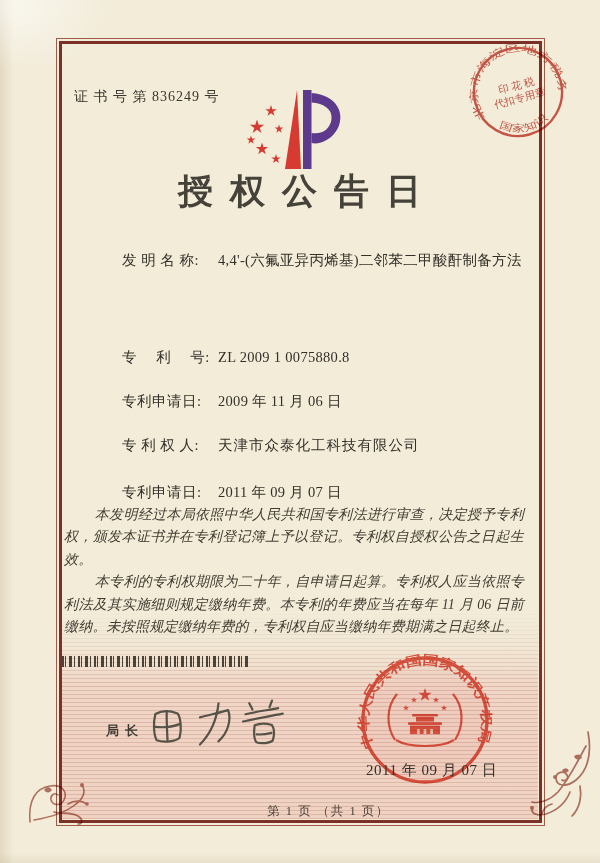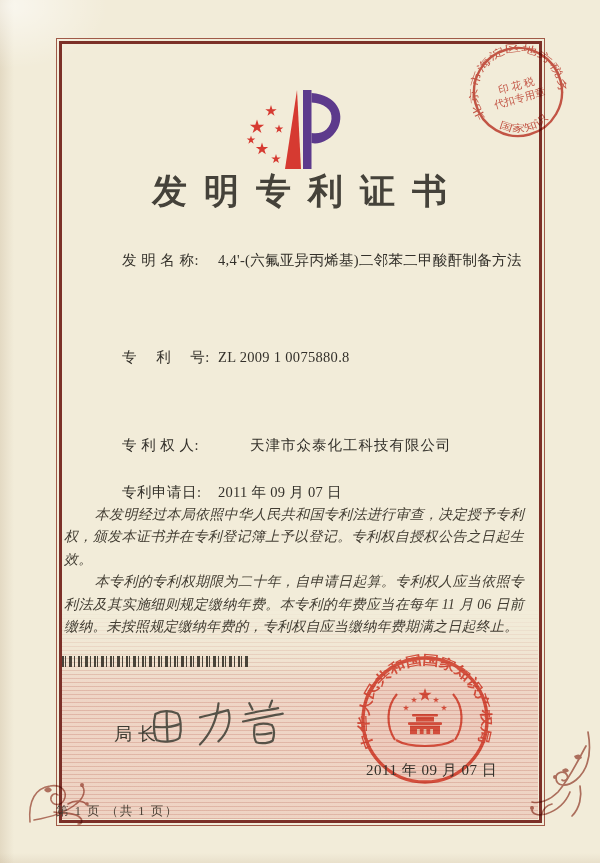--- a/index.html
+++ b/index.html
@@ -37,42 +37,42 @@
   }
   .cert-no{left:74px;top:88px;font-size:14px;letter-spacing:1px;color:#3a372f;}
   .title{
     left:56px;top:168px;width:487px;text-align:center;
     font-size:35px;font-weight:600;letter-spacing:17px;text-indent:17px;
     color:#45423a;
   }
   .field-row{position:absolute;left:74px;font-size:14.5px;white-space:nowrap;color:#33302a;}
   .field-label{display:inline-block;min-width:96px;white-space:pre;letter-spacing:.5px;margin-left:48px;}
   .field-value{letter-spacing:.3px;}
-  .field-value.sans{font-family:"Liberation Sans","DejaVu Sans",sans-serif;letter-spacing:1px;margin-left:32px;}
+  .field-value.sans{font-family:"Liberation Sans","DejaVu Sans",sans-serif;letter-spacing:1px;}
   .row0{top:251px}.row1{top:303px}.row2{top:348px}
   .row3{top:392px}.row4{top:436px}.row5{top:483px}
   .paragraphs{
     left:64px;top:504px;width:460px;
     font-size:14px;line-height:22.4px;font-style:italic;color:#413c32;
     text-align:justify;
   }
   .paragraphs p{margin:0;text-indent:2.2em;letter-spacing:.2px;}
   .barcode{
     left:62px;top:656px;width:186px;height:11px;opacity:.88;
     background:repeating-linear-gradient(90deg,
       #332e26 0 2px, transparent 2px 3px,
       #332e26 3px 4px, transparent 4px 7px,
       #332e26 7px 10px, transparent 10px 12px,
       #332e26 12px 13px, transparent 13px 16px);
   }
-  .director-label{left:114px;top:722px;font-size:18px;letter-spacing:6px;color:#3e3b32;}
+  .director-label{left:106px;top:722px;font-size:13px;letter-spacing:6px;color:#3e3b32;font-weight:bold;}
   .signature-svg{left:146px;top:696px;}
   .seal-date{left:366px;top:761px;font-size:15px;letter-spacing:.5px;color:#34312a;}
   .footer-page{
-    left:56px;top:803px;width:545px;
+    left:56px;top:803px;width:545px;text-align:center;
     font-size:12.5px;letter-spacing:1.5px;color:#4c4136;
   }
   .main-seal{left:353px;top:648px;mix-blend-mode:multiply;opacity:.93;}
   .tax-stamp{left:466px;top:40px;mix-blend-mode:multiply;opacity:.9;}
   .logo{left:238px;top:82px;}
   .ornament{mix-blend-mode:multiply;opacity:.85;}
   .orn-bl{left:24px;top:742px;}
   .orn-br{left:522px;top:726px;}
   svg text{font-family:"Liberation Serif","DejaVu Serif",serif;}
 </style>
@@ -80,20 +80,21 @@
 <body>
 
 <div class="page">
 
   <div class="abs frame-outer">
     <div class="frame-inner"></div>
   </div>
 
   <div class="abs guilloche"></div>
 
+  <div class="abs cert-no">证 书 号 第 836249 号</div>
 
   <svg class="abs logo" width="115" height="100" viewBox="0 0 115 100">
     <defs>
       <path id="star5" d="M0,-1 L0.2245,-0.309 0.951,-0.309 0.363,0.118 0.588,0.809 0,0.382 -0.588,0.809 -0.363,0.118 -0.951,-0.309 -0.2245,-0.309 Z"></path>
     </defs>
     <g>
       <polygon points="59,8 47,87 63,87" fill="#d63a31"></polygon>
       <rect x="65" y="8" width="8.5" height="79" fill="#5d3a8c"></rect>
       <path d="M73.5,11 C99,13 107,31 100,46 C94,58 81,63 73.5,61 L73.5,51 C85,53 92.5,46 93.5,37 C94.5,27 86,21.5 73.5,20.5 Z" fill="#5d3a8c"></path>
     </g>
@@ -118,27 +119,30 @@
         <textPath href="#taxArcTop" startOffset="0" textLength="172" lengthAdjust="spacingAndGlyphs">北京市海淀区地方税务局</textPath>
       </text>
       <text font-size="9.5">
         <textPath href="#taxArcBot" startOffset="0" textLength="92" lengthAdjust="spacingAndGlyphs">国家知识产权局</textPath>
       </text>
       <text x="0" y="-3" text-anchor="middle" font-size="10.5">印 花 税</text>
       <text x="0" y="10" text-anchor="middle" font-size="10.5">代扣专用章</text>
     </g>
   </svg>
 
-  <div class="abs title">发明专利证书</div>
+  <div class="abs title">授权公告日</div>
 
   <div class="abs field-row row0">
     <span class="field-label">发 明 名 称: </span><span class="field-value">4,4'-(六氟亚异丙烯基)二邻苯二甲酸酐制备方法</span>
   </div>
   <div class="abs field-row row2">
     <span class="field-label">专　 利　 号: </span><span class="field-value">ZL 2009 1 0075880.8</span>
+  </div>
+  <div class="abs field-row row3">
+    <span class="field-label">专利申请日: </span><span class="field-value">2009 年 11 月 06 日</span>
   </div>
   <div class="abs field-row row4">
     <span class="field-label">专 利 权 人: </span><span class="field-value sans">天津市众泰化工科技有限公司</span>
   </div>
   <div class="abs field-row row5">
     <span class="field-label">专利申请日: </span><span class="field-value">2011 年 09 月 07 日</span>
   </div>
 
   <div class="abs paragraphs">
     <p>本发明经过本局依照中华人民共和国专利法进行审查，决定授予专利权，颁发本证书并在专利登记簿上予以登记。专利权自授权公告之日起生效。</p>

